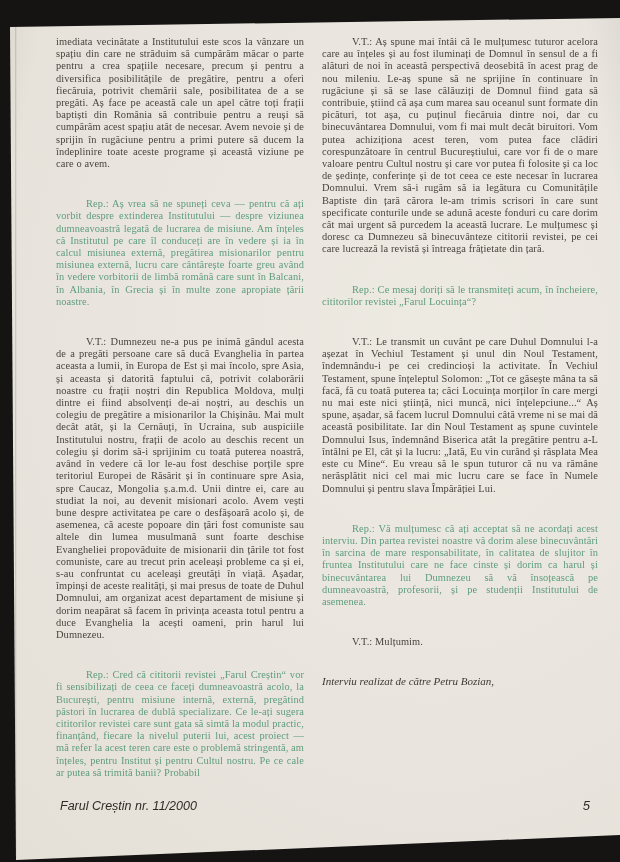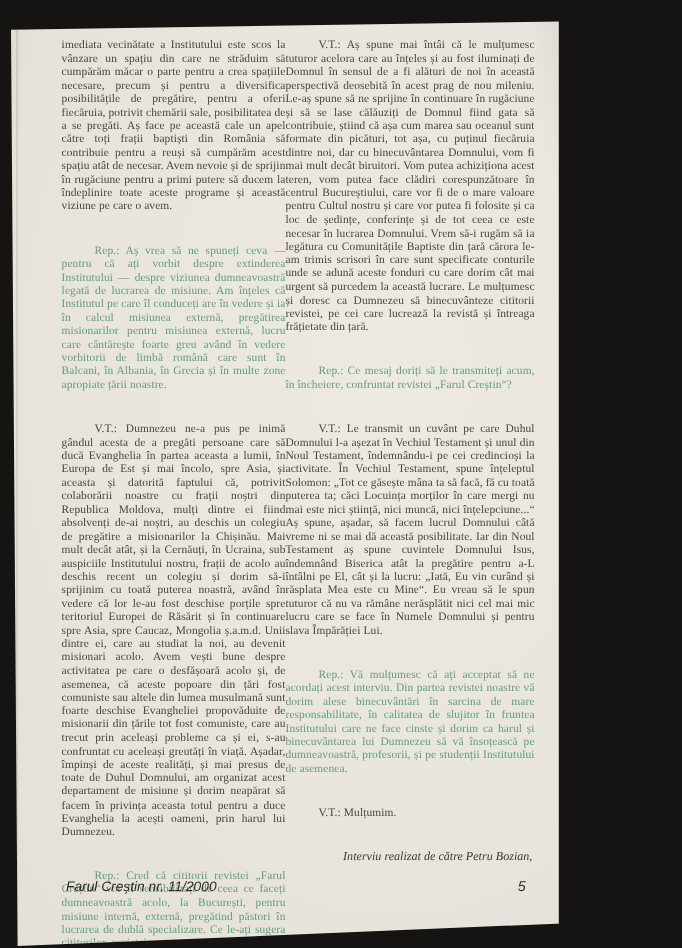--- a/index.html
+++ b/index.html
@@ -4,21 +4,21 @@
 <style>
   html, body {
     margin: 0; padding: 0;
     width: 620px; height: 862px;
     overflow: hidden;
     background: #151413;
     font-family: "Liberation Serif", "DejaVu Serif", serif;
   }
   .scan {
     position: relative;
-    width: 508px; height: 862px;
+    width: 620px; height: 862px;
     background: #151413;
   }
   .paper {
     position: absolute; inset: 0;
     background:
       linear-gradient(100deg, rgba(0,0,0,0.045), rgba(0,0,0,0) 6%),
       linear-gradient(260deg, rgba(0,0,0,0.05), rgba(0,0,0,0) 5%),
       radial-gradient(ellipse at 70% 40%, #edeae2 0%, #e9e5de 55%, #e4e0d7 100%);
     clip-path: polygon(10px 27px, 620px 18px, 620px 835px, 16px 860px);
   }
@@ -40,21 +40,20 @@
     line-height: 12.2px;
     text-align: justify;
     color: var(--ink, #48443e);
     letter-spacing: 0.1px;
   }
   .para + .para { margin-top: 28px; }
   .para:not(.no-indent) { text-indent: 30px; }
   .para.green { color: var(--accent, #5e9c7c); }
   .signature {
     margin-top: 26px;
-    text-align: right;
     font-style: italic;
     font-size: 11px;
     line-height: 14px;
     color: #3c3832;
     padding-right: 2px;
   }
   .footer {
     position: absolute;
     left: 60px; right: 30px; top: 798px;
     display: flex; justify-content: space-between; align-items: baseline;
@@ -76,21 +75,21 @@
       <div class="columns">
         <div class="col-left" id="col-left">
             <p class="para no-indent">imediata vecinătate a Institutului este scos la vânzare un spațiu din care ne străduim să cumpărăm măcar o parte pentru a crea spațiile necesare, precum și pentru a diversifica posibilitățile de pregătire, pentru a oferi fiecăruia, potrivit chemării sale, posibilitatea de a se pregăti. Aș face pe această cale un apel către toți frații baptiști din România să contribuie pentru a reuși să cumpărăm acest spațiu atât de necesar. Avem nevoie și de sprijin în rugăciune pentru a primi putere să ducem la îndeplinire toate aceste programe și această viziune pe care o avem.</p>
             <p class="para green">Rep.: Aș vrea să ne spuneți ceva — pentru că ați vorbit despre extinderea Institutului — despre viziunea dumneavoastră legată de lucrarea de misiune. Am înțeles că Institutul pe care îl conduceți are în vedere și ia în calcul misiunea externă, pregătirea misionarilor pentru misiunea externă, lucru care cântărește foarte greu având în vedere vorbitorii de limbă română care sunt în Balcani, în Albania, în Grecia și în multe zone apropiate țării noastre.</p>
             <p class="para">V.T.: Dumnezeu ne-a pus pe inimă gândul acesta de a pregăti persoane care să ducă Evanghelia în partea aceasta a lumii, în Europa de Est și mai încolo, spre Asia, și aceasta și datorită faptului că, potrivit colaborării noastre cu frații noștri din Republica Moldova, mulți dintre ei fiind absolvenți de-ai noștri, au deschis un colegiu de pregătire a misionarilor la Chișinău. Mai mult decât atât, și la Cernăuți, în Ucraina, sub auspiciile Institutului nostru, frații de acolo au deschis recent un colegiu și dorim să-i sprijinim cu toată puterea noastră, având în vedere că lor le-au fost deschise porțile spre teritoriul Europei de Răsărit și în continuare spre Asia, spre Caucaz, Mongolia ș.a.m.d. Unii dintre ei, care au studiat la noi, au devenit misionari acolo. Avem vești bune despre activitatea pe care o desfășoară acolo și, de asemenea, că aceste popoare din țări fost comuniste sau altele din lumea musulmană sunt foarte deschise Evangheliei propovăduite de misionarii din țările tot fost comuniste, care au trecut prin aceleași probleme ca și ei, s-au confruntat cu aceleași greutăți în viață. Așadar, împinși de aceste realități, și mai presus de toate de Duhul Domnului, am organizat acest departament de misiune și dorim neapărat să facem în privința aceasta totul pentru a duce Evanghelia la acești oameni, prin harul lui Dumnezeu.</p>
             <p class="para green">Rep.: Cred că cititorii revistei „Farul Creștin“ vor fi sensibilizați de ceea ce faceți dumneavoastră acolo, la București, pentru misiune internă, externă, pregătind păstori în lucrarea de dublă specializare. Ce le-ați sugera cititorilor revistei care sunt gata să simtă la modul practic, finanțând, fiecare la nivelul puterii lui, acest proiect — mă refer la acest teren care este o problemă stringentă, am înțeles, pentru Institut și pentru Cultul nostru. Pe ce cale ar putea să trimită banii? Probabil</p>
           </div>
         <div class="col-right">
           <div id="col-right-paras">
               <p class="para">V.T.: Aș spune mai întâi că le mulțumesc tuturor acelora care au înțeles și au fost iluminați de Domnul în sensul de a fi alături de noi în această perspectivă deosebită în acest prag de nou mileniu. Le-aș spune să ne sprijine în continuare în rugăciune și să se lase călăuziți de Domnul fiind gata să contribuie, știind că așa cum marea sau oceanul sunt formate din picături, tot așa, cu puținul fiecăruia dintre noi, dar cu binecuvântarea Domnului, vom fi mai mult decât biruitori. Vom putea achiziționa acest teren, vom putea face clădiri corespunzătoare în centrul Bucureștiului, care vor fi de o mare valoare pentru Cultul nostru și care vor putea fi folosite și ca loc de ședințe, conferințe și de tot ceea ce este necesar în lucrarea Domnului. Vrem să-i rugăm să ia legătura cu Comunitățile Baptiste din țară cărora le-am trimis scrisori în care sunt specificate conturile unde se adună aceste fonduri cu care dorim cât mai urgent să purcedem la această lucrare. Le mulțumesc și doresc ca Dumnezeu să binecuvânteze cititorii revistei, pe cei care lucrează la revistă și întreaga frățietate din țară.</p>
-              <p class="para green">Rep.: Ce mesaj doriți să le transmiteți acum, în încheiere, confruntat revistei „Farul Creștin“?</p>
+              <p class="para green">Rep.: Ce mesaj doriți să le transmiteți acum, în încheiere, cititorilor revistei „Farul Locuința“?</p>
               <p class="para">V.T.: Le transmit un cuvânt pe care Duhul Domnului l-a așezat în Vechiul Testament și unul din Noul Testament, îndemnându-i pe cei credincioși la activitate. În Vechiul Testament, spune înțeleptul Solomon: „Tot ce găsește mâna ta să facă, fă cu toată puterea ta; căci Locuința morților în care mergi nu mai este nici știință, nici muncă, nici înțelepciune...“ Aș spune, așadar, să facem lucrul Domnului câtă vreme ni se mai dă această posibilitate. Iar din Noul Testament aș spune cuvintele Domnului Isus, îndemnând Biserica atât la pregătire pentru a-L întâlni pe El, cât și la lucru: „Iată, Eu vin curând și răsplata Mea este cu Mine“. Eu vreau să le spun tuturor că nu va rămâne nerăsplătit nici cel mai mic lucru care se face în Numele Domnului și pentru slava Împărăției Lui.</p>
               <p class="para green">Rep.: Vă mulțumesc că ați acceptat să ne acordați acest interviu. Din partea revistei noastre vă dorim alese binecuvântări în sarcina de mare responsabilitate, în calitatea de slujitor în fruntea Institutului care ne face cinste și dorim ca harul și binecuvântarea lui Dumnezeu să vă însoțească pe dumneavoastră, profesorii, și pe studenții Institutului de asemenea.</p>
               <p class="para">V.T.: Mulțumim.</p>
             </div>
           <div class="signature">
             <div>Interviu realizat de către Petru Bozian,</div>
           </div>
         </div>
       </div>
     </div>

